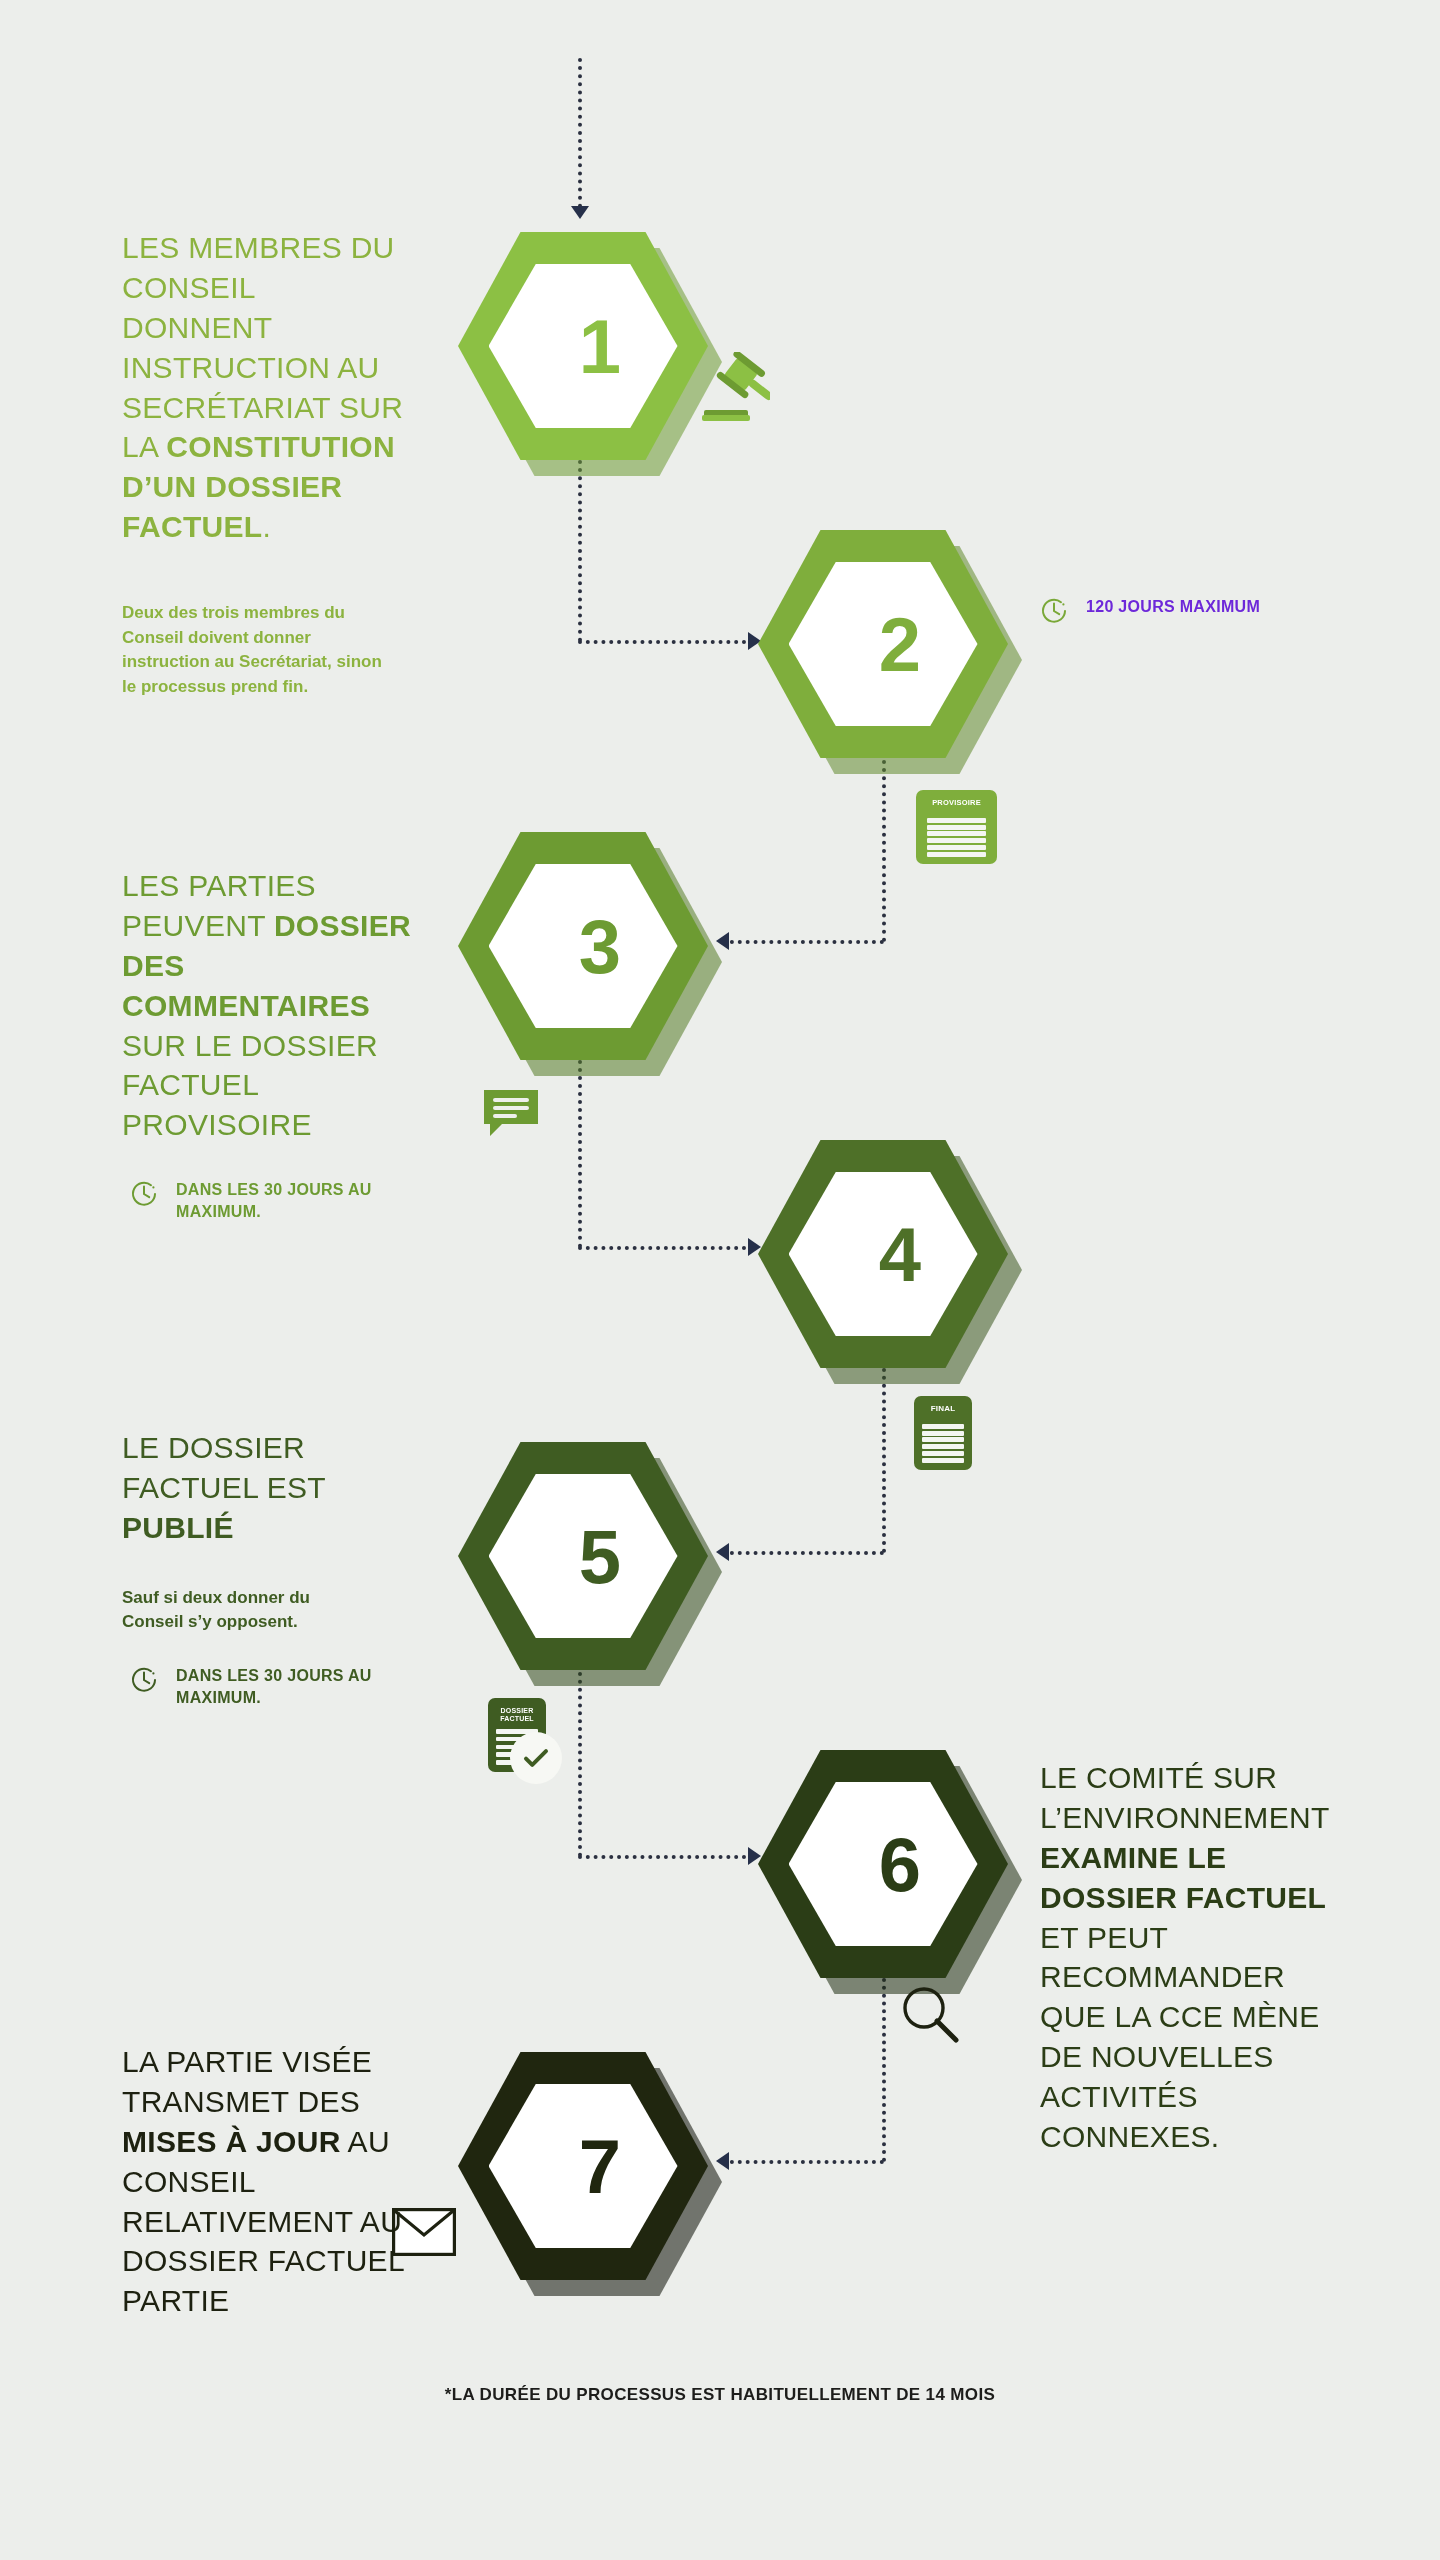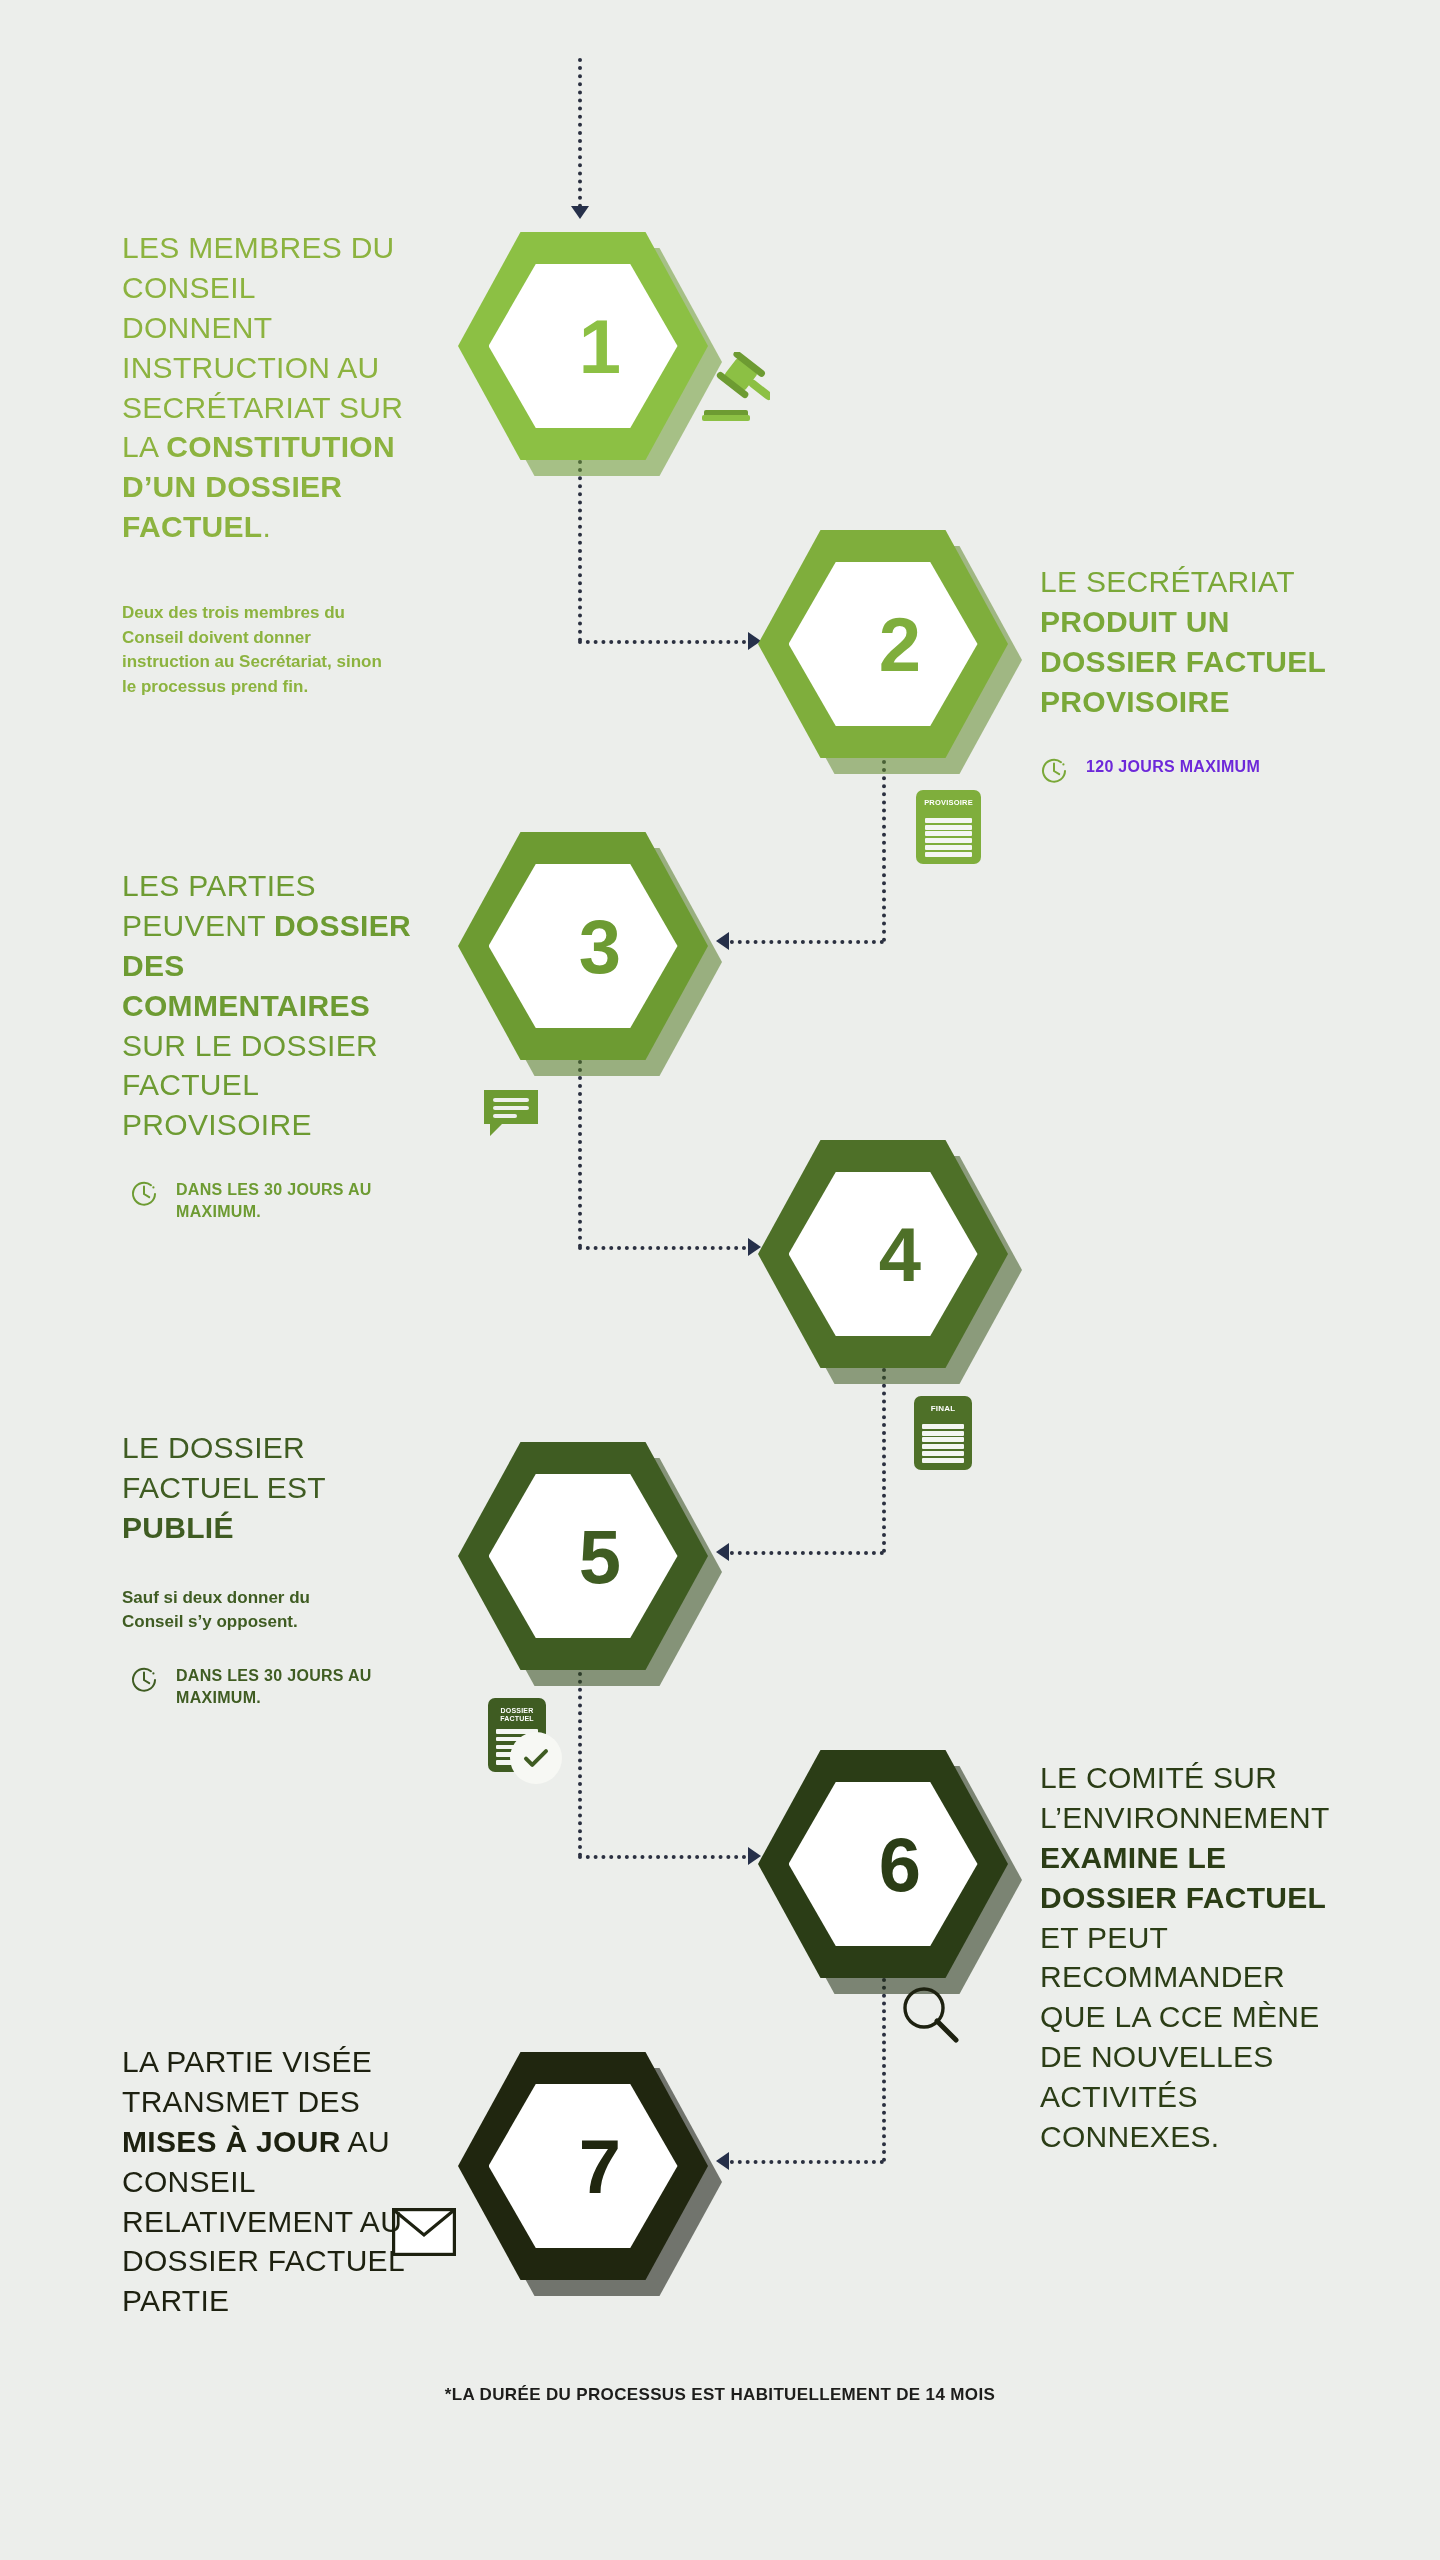--- a/index.html
+++ b/index.html
@@ -170,37 +170,34 @@
     <div class="sub" style="color:#8cb33f;width:265px;margin-top:54px;">Deux des trois membres du Conseil doivent donner instruction au Secrétariat, sinon le processus prend fin.</div>
   </div>
 
   <div class="hexwrap" style="left:758px;top:530px;width:250px;height:228px;">
     <div class="shadow" style="background:#638b2d;"></div>
     <div class="outer" style="background:#7fae3c;"></div>
     <div class="inner"></div>
     <div class="hexnum" style="color:#7fae3c;">2</div>
   </div>
 
-  <div class="docicon" style="left:916px;top:790px;width:65px;height:74px;">
+  <div class="docicon" style="left:916px;top:790px;width:81px;height:74px;">
     <div class="paper" style="background:#7fae3c;"></div>
     <div class="dlabel" style="font-size:7.5px;">PROVISOIRE</div>
     <div class="lines" style="top:38%;">
       <i></i>
         <i></i>
         <i></i>
         <i></i>
         <i></i>
         <i></i>
     </div>
   </div>
 
   <div class="txt" style="left:1040px;top:562px;width:310px;">
-    <div class="headline" style="color:#7aa838;">
-      <span>LE SECRÉTARIAT </span><b>PRODUIT UN DOSSIER FACTUEL PROVISOIRE</b>
-    </div>
     <div class="note" style="color:#6d28d9;margin-top:34px;">
       <svg class="clock" viewBox="0 0 28 28">
         <path d="M21 5.2A11 11 0 1 0 25 14" fill="none" stroke="#7aa838" stroke-width="2" stroke-linecap="round"></path>
         <circle cx="23.4" cy="7.4" r="1.1" fill="#7aa838"></circle>
         <path d="M14 6.6V14l5.2 3.2" fill="none" stroke="#7aa838" stroke-width="2" stroke-linecap="round"></path>
       </svg>
       <span>120 JOURS MAXIMUM</span>
     </div>
   </div>
 

